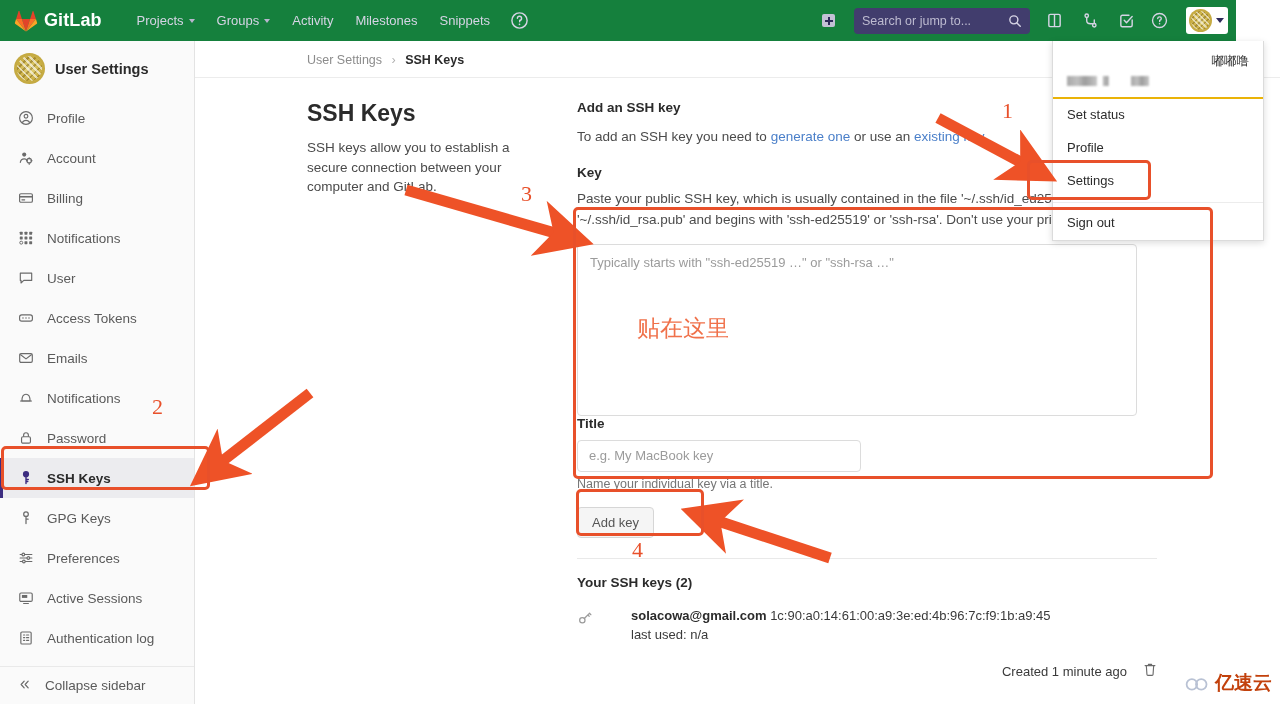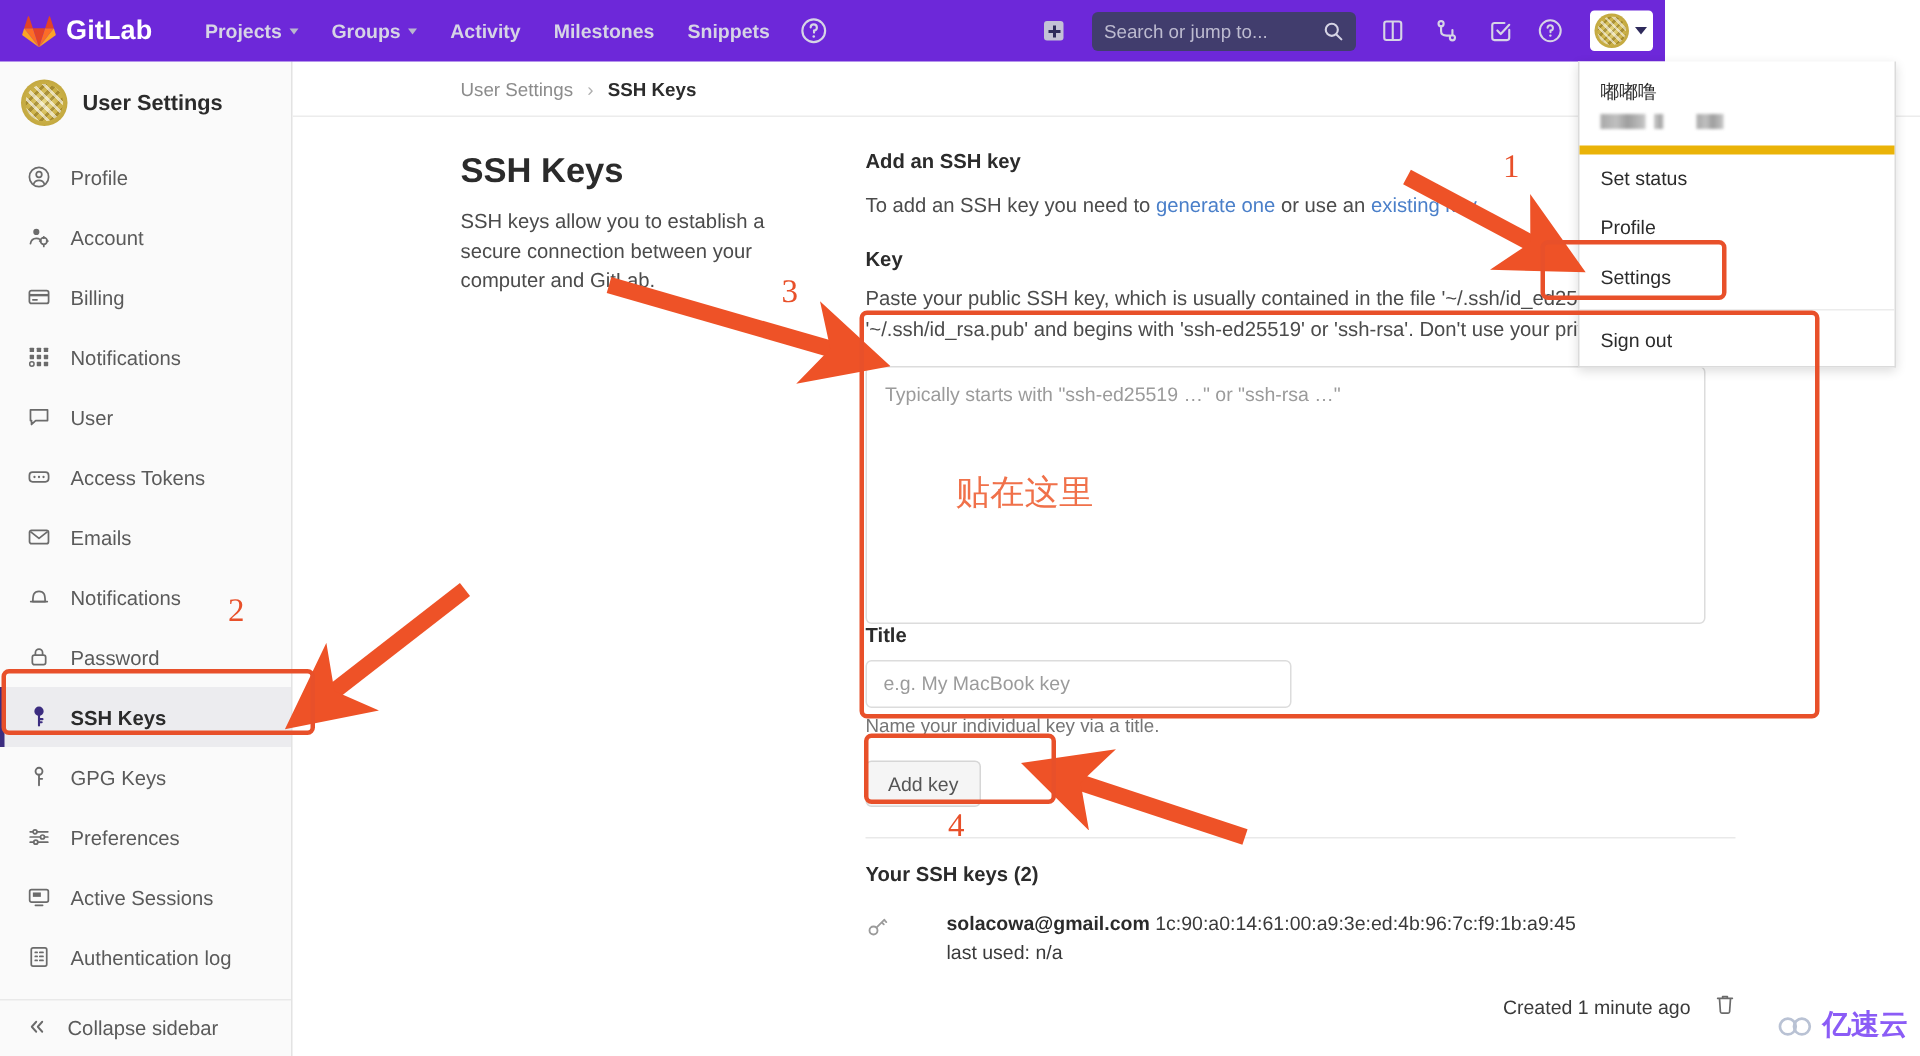--- a/index.html
+++ b/index.html
@@ -9,35 +9,35 @@
     overflow: hidden;
     background: #fff;
     font-family: "Liberation Sans", sans-serif;
     -webkit-font-smoothing: antialiased;
   }
   #app { position: relative; width: 1280px; height: 704px; overflow: hidden; }
 
   
   .navbar {
     position: absolute; top: 0; left: 0;
-    width: 1110px; height: 41px;
-    background: #6d28d9;
+    width: 1236px; height: 41px;
+    background: #15803d;
     display: flex; align-items: center;
     z-index: 40;
   }
   .nav-left { display: flex; align-items: center; height: 100%; }
   .gl-logo { margin-left: 14px; display: flex; align-items: center; }
   .gl-logo svg { display: block; }
   .gl-brand {
     color: #fff; font-size: 18px; font-weight: 700;
     margin-left: 6px; letter-spacing: .1px;
   }
   .nav-items { display: flex; align-items: center; margin-left: 24px; height: 100%; }
   .nav-item {
-    color: #d6d4e5; font-size: 13px; font-weight: 700;
+    color: #d6d4e5; font-size: 13px; font-weight: 400;
     padding: 0 11px; height: 100%;
     display: flex; align-items: center; cursor: pointer;
     white-space: nowrap;
   }
   .nav-item .caret {
     display: inline-block; margin-left: 5px;
     border-left: 3.5px solid transparent;
     border-right: 3.5px solid transparent;
     border-top: 4px solid #b9b6cf;
   }
@@ -92,21 +92,21 @@
   
   .user-dropdown {
     position: absolute; top: 41px; left: 1052px;
     width: 212px;
     background: #fff;
     border: 1px solid #dbdbdb;
     border-top: none;
     box-shadow: 0 2px 7px rgba(0,0,0,.14);
     z-index: 60;
   }
-  .ud-head { padding: 12px 14px 10px 14px; border-bottom: 6px solid #eab308; }
+  .ud-head { padding: 12px 14px 10px 14px; border-bottom: 2px solid #eab308; text-align: right; }
   .ud-name { font-size: 12.5px; color: #2b2b2b; font-weight: 400; line-height: 1.3; }
   .ud-handle-blur {
     margin-top: 5px; height: 13px; display: flex; align-items: center; gap: 22px;
   }
   .blurblk {
     background: linear-gradient(90deg,#9a9a9a 0%,#b5b5b5 35%,#8d8d8d 60%,#bcbcbc 100%);
     filter: blur(1.1px); opacity: .85;
   }
   .bb1 { width: 30px; height: 10px; }
   .bb2 { width: 6px; height: 10px; }
@@ -254,21 +254,21 @@
   
   .statusbar {
     position: absolute; left: 0; bottom: 0; z-index: 90;
     background: #f1f1f1; border: 1px solid #d0d0d0; border-left: none; border-bottom: none;
     font-size: 11.5px; color: #3a3a3a;
     padding: 2px 7px 3px 5px;
   }
   .watermark {
     position: absolute; right: 8px; bottom: 8px; z-index: 85;
     display: flex; align-items: center; gap: 5px;
-    color: #8b5cf6; font-size: 19px; font-weight: 700;
+    color: #c2410c; font-size: 19px; font-weight: 700;
     font-family: "DejaVu Sans", sans-serif;
     pointer-events: none;
   }
 </style>
 </head>
 <body>
 
 <div id="app">
 
   <div class="navbar">

